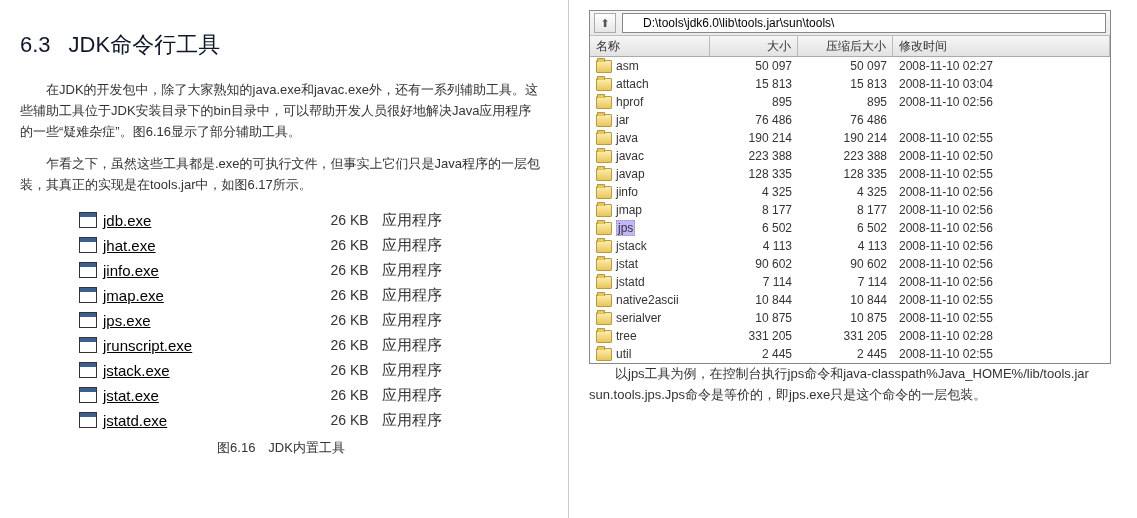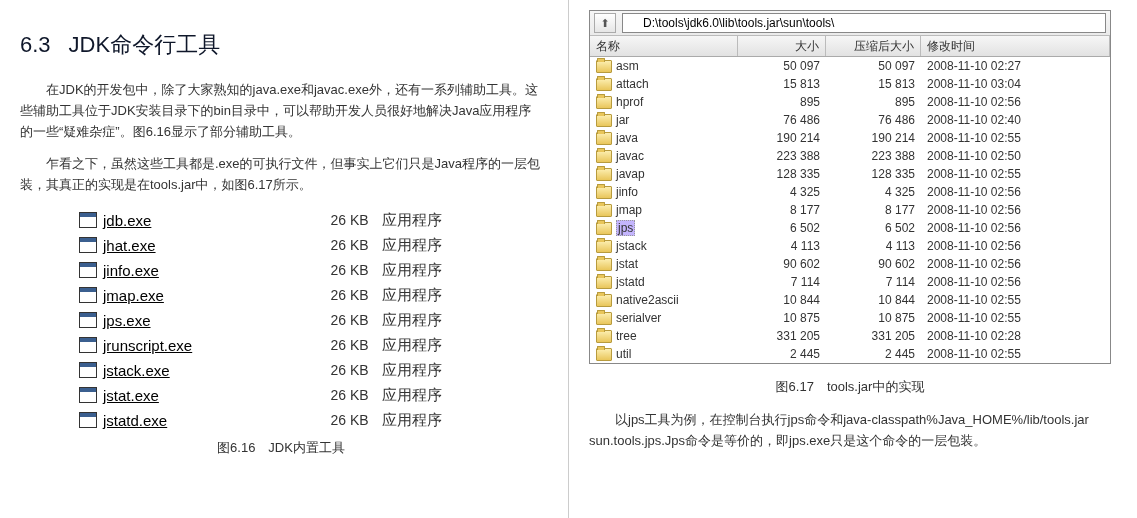--- a/index.html
+++ b/index.html
@@ -121,21 +121,21 @@
     font-size: 12px;
     color: #333;
   }
   .col {
     border-right: 1px solid #bbb;
     padding: 2px 6px;
     box-sizing: border-box;
     display: flex;
     align-items: center;
   }
-  .col-name { width: 148px; }
+  .col-name { width: 120px; }
   .col-size { width: 88px; justify-content: flex-end; }
   .col-csize { width: 95px; justify-content: flex-end; }
   .col-mtime { flex: 1; }
   .explorer-body { }
   .ex-row {
     display: flex;
     height: 18px;
     align-items: center;
     font-size: 12px;
     color: #333;
@@ -279,21 +279,20 @@
           <div class="col col-csize">895</div>
           <div class="col col-mtime">2008-11-10 02:56</div>
         </div>
         <div class="ex-row">
           <div class="col col-name">
             <span class="folder-icon"></span>
             <span class="nm">jar</span>
           </div>
           <div class="col col-size">76 486</div>
           <div class="col col-csize">76 486</div>
-          <div class="col col-mtime">2008-11-10 02:40</div>
         </div>
         <div class="ex-row">
           <div class="col col-name">
             <span class="folder-icon"></span>
             <span class="nm">java</span>
           </div>
           <div class="col col-size">190 214</div>
           <div class="col col-csize">190 214</div>
           <div class="col col-mtime">2008-11-10 02:55</div>
         </div>
@@ -400,15 +399,14 @@
           <div class="col col-name">
             <span class="folder-icon"></span>
             <span class="nm">util</span>
           </div>
           <div class="col col-size">2 445</div>
           <div class="col col-csize">2 445</div>
           <div class="col col-mtime">2008-11-10 02:55</div>
         </div>
       </div>
   </div>
-  <div class="caption">图6.17　tools.jar中的实现</div>
   <p class="para">以jps工具为例，在控制台执行jps命令和java-classpath%Java_HOME%/lib/tools.jar sun.tools.jps.Jps命令是等价的，即jps.exe只是这个命令的一层包装。</p>
 </div>
 
 </body></html>

